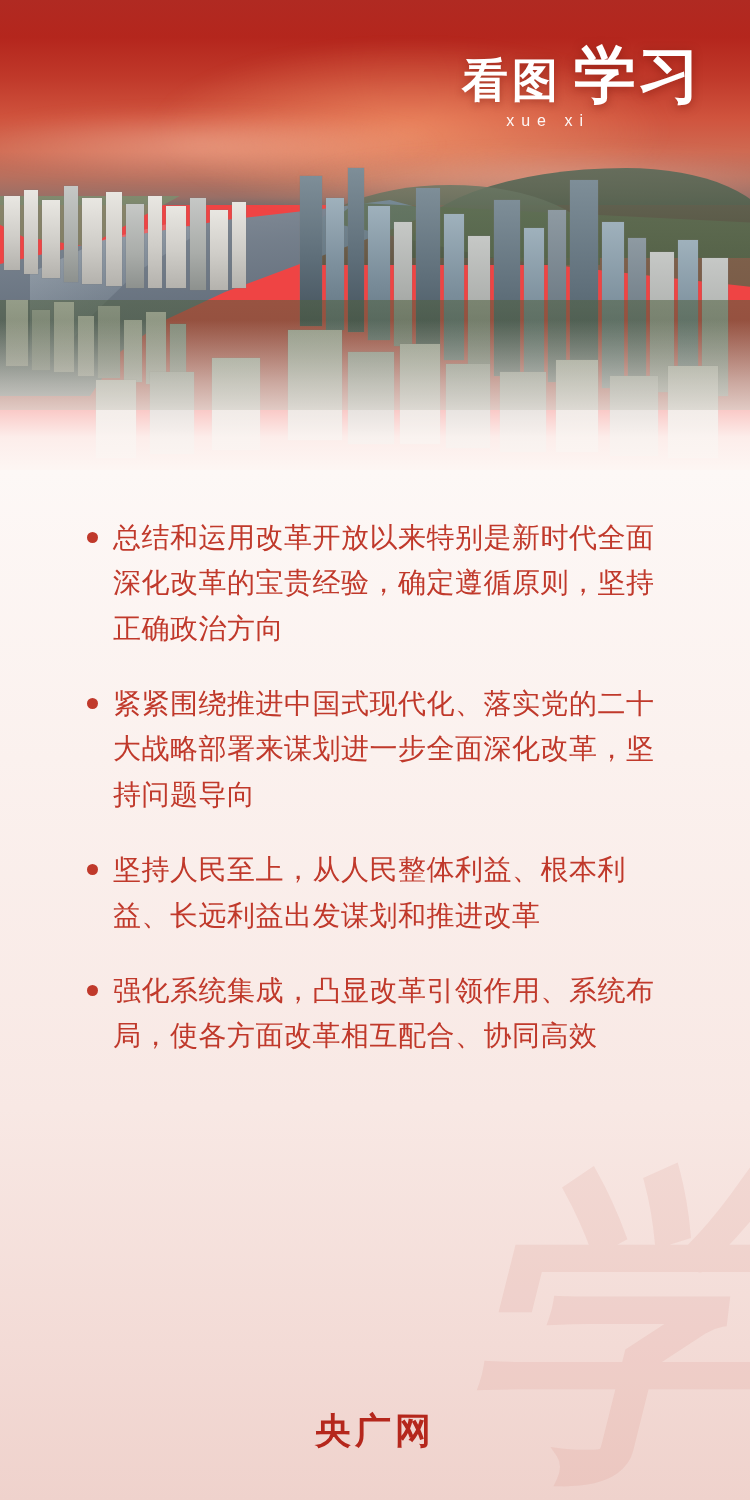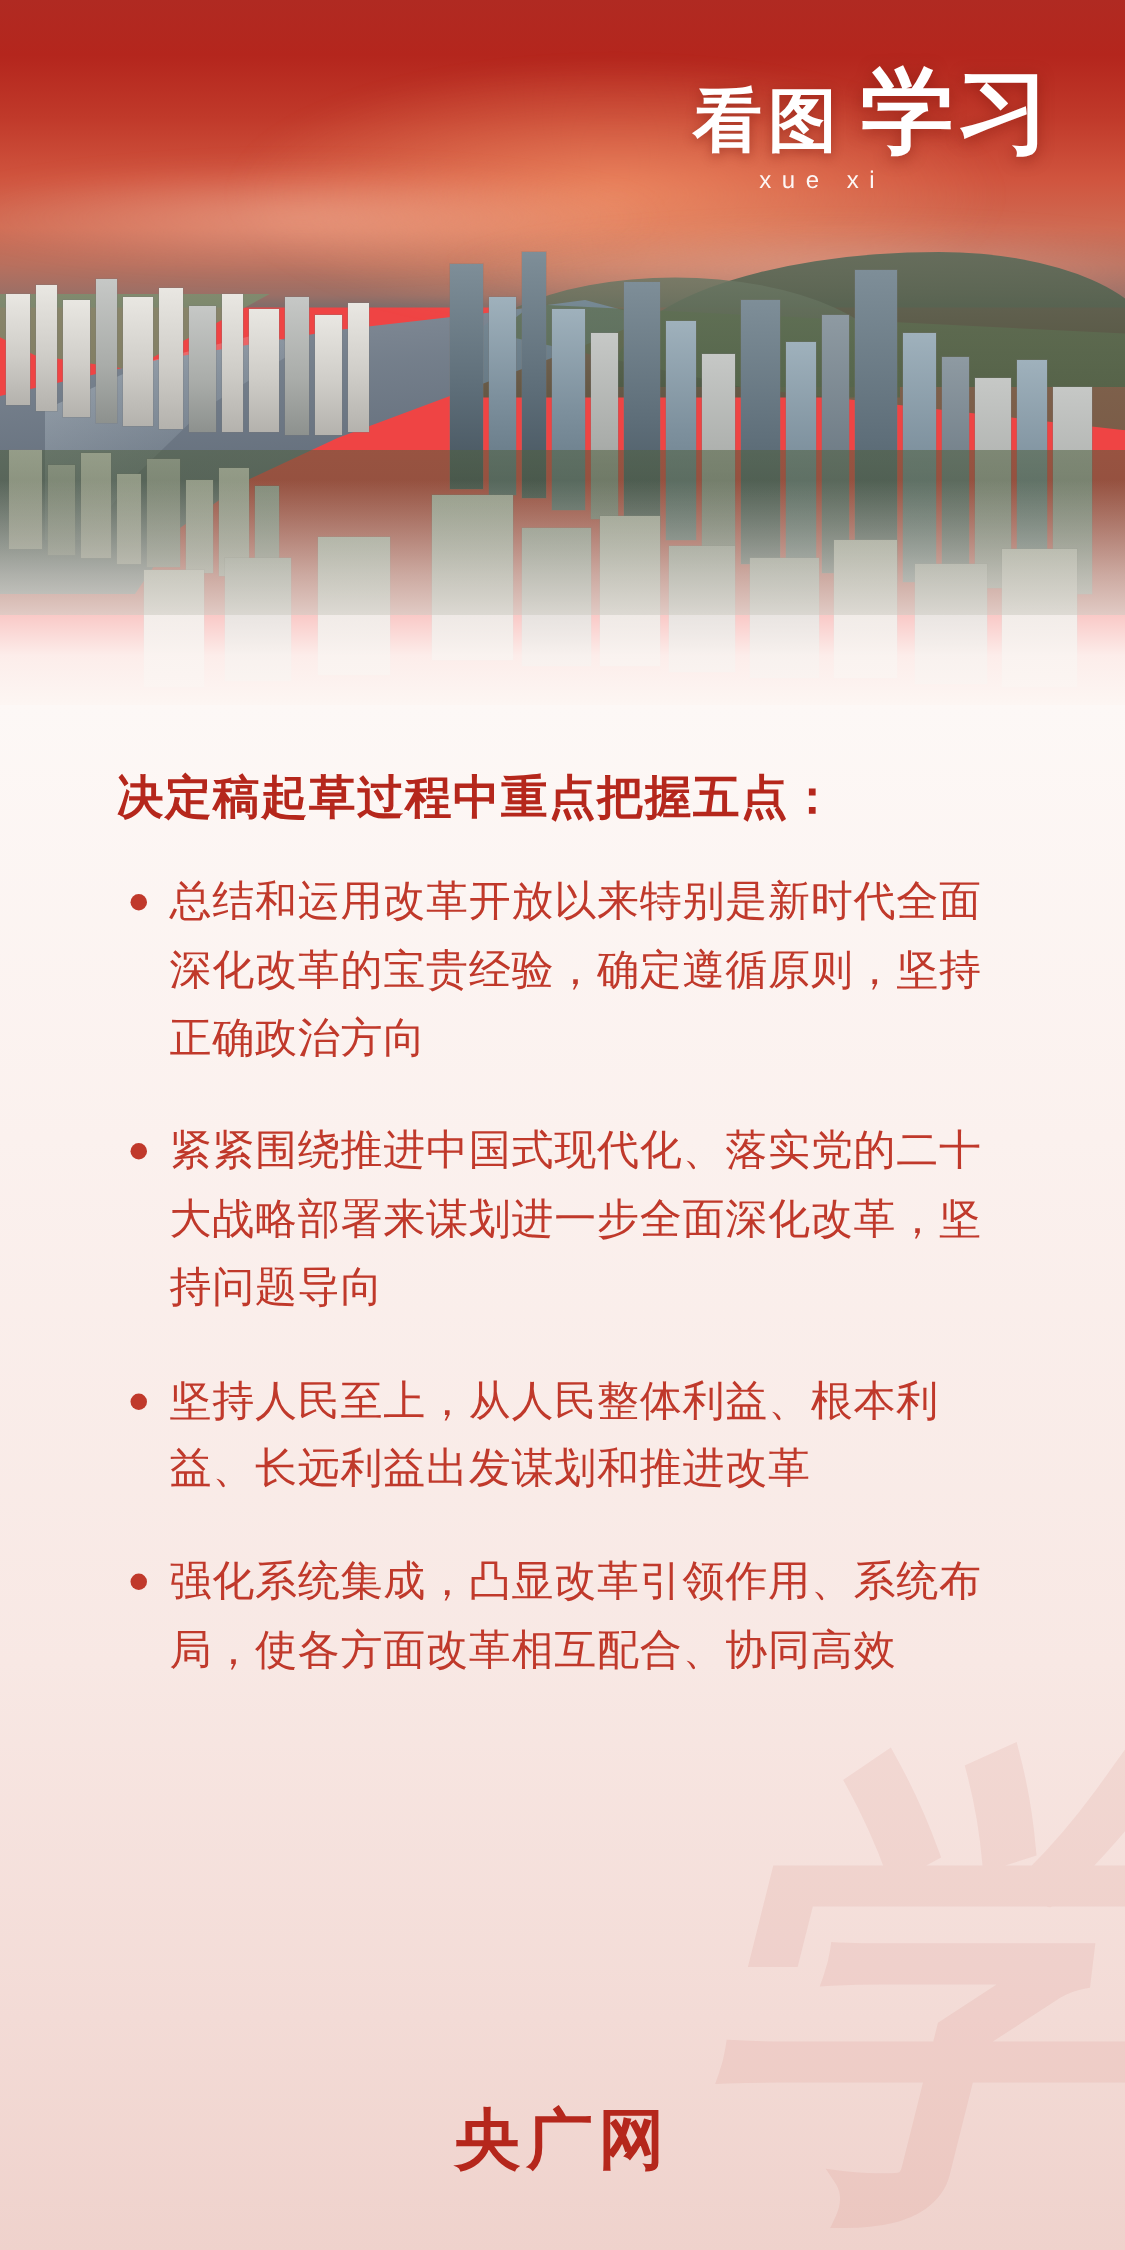--- a/index.html
+++ b/index.html
@@ -253,21 +253,21 @@
     position: absolute;
     left: 0;
     bottom: 44px;
     width: 750px;
     display: flex;
     justify-content: center;
     align-items: center;
     z-index: 4;
   }
   .footer-logo {
-    font-size: 44px;
+    font-size: 36px;
     font-weight: bold;
     letter-spacing: 4px;
     color: #b5271c;
     font-family: Liberation Mono, monospace;
   }
 </style>
 </head>
 <body>
 
 <div class="poster">
@@ -352,21 +352,20 @@
       <span class="brand-kan">看图</span>
       <span class="brand-xue">学习</span>
     </div>
     <div class="brand-pinyin">xue xi</div>
   </div>
 
   <div class="content">
     <div class="watermark">学</div>
 
     <div class="content-inner">
-      <h1 class="headline">决定稿起草过程中重点把握五点：</h1>
 
       <ul class="points">
         <li>总结和运用改革开放以来特别是新时代全面深化改革的宝贵经验，确定遵循原则，坚持正确政治方向</li>
         <li>紧紧围绕推进中国式现代化、落实党的二十大战略部署来谋划进一步全面深化改革，坚持问题导向</li>
         <li>坚持人民至上，从人民整体利益、根本利益、长远利益出发谋划和推进改革</li>
         <li>强化系统集成，凸显改革引领作用、系统布局，使各方面改革相互配合、协同高效</li>
       </ul>
     </div>
 
     <div class="footer">

